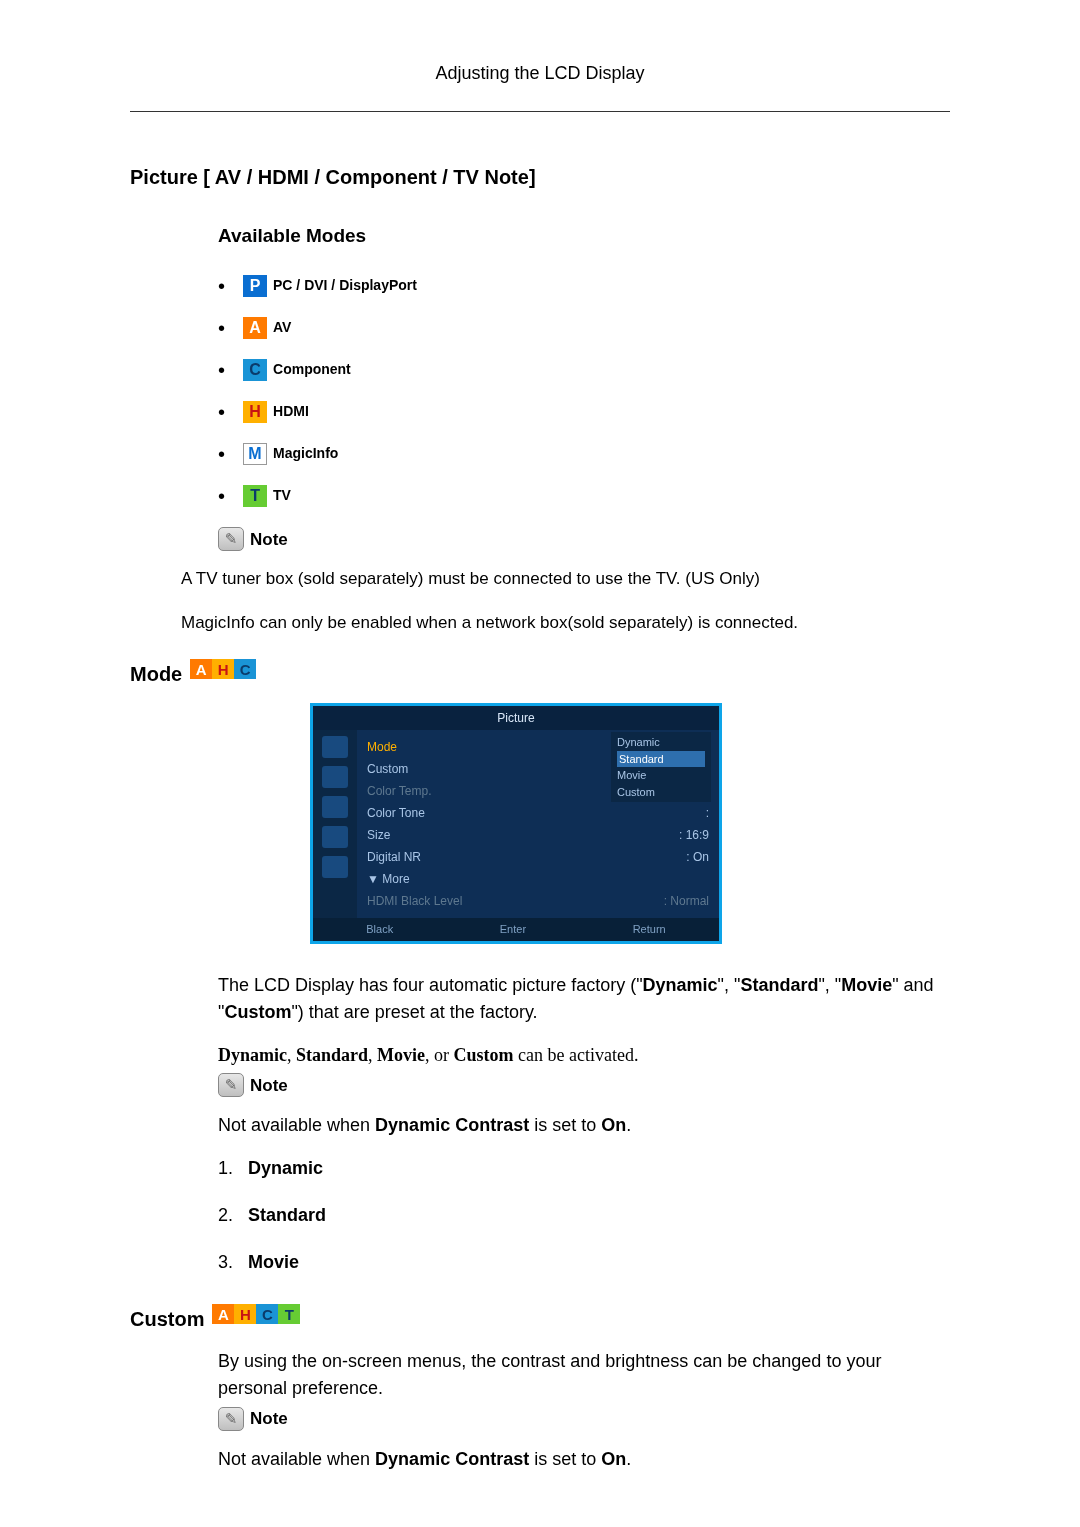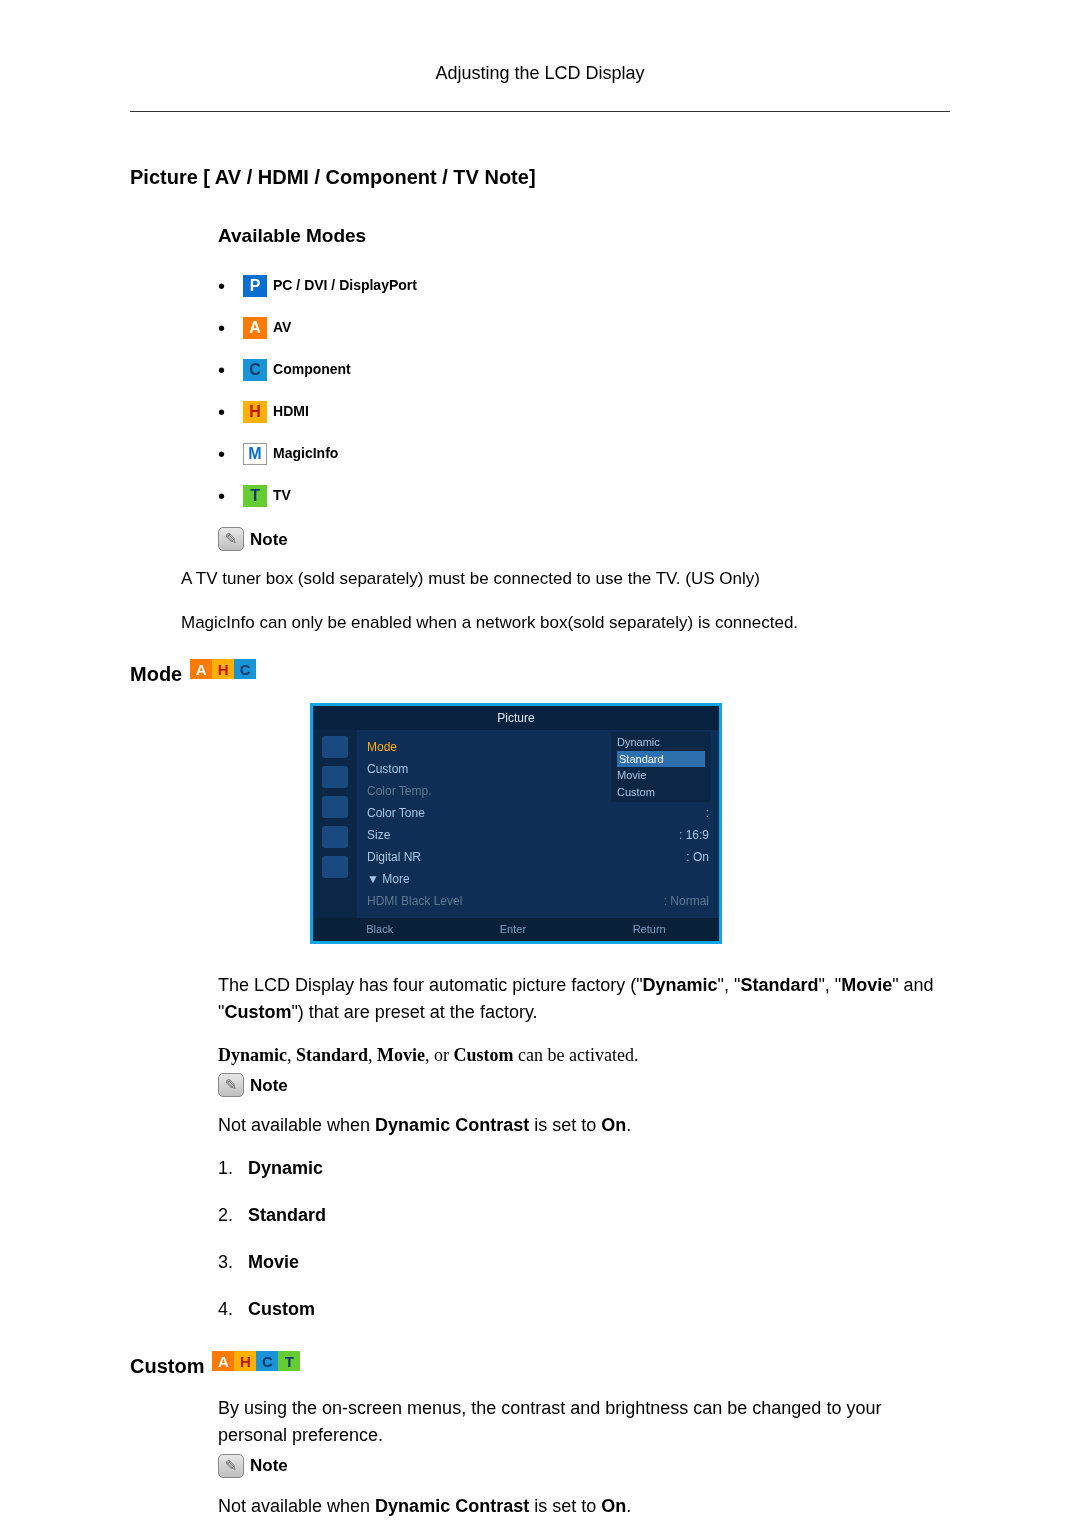--- a/index.html
+++ b/index.html
@@ -351,21 +351,20 @@
   <span class="note-label">Note</span>
 </div>
 <div class="para">
   <span>Not available when </span><span class="bold">Dynamic Contrast</span><span> is set to </span><span class="bold">On</span><span>.</span>
 </div>
 
 <ol class="ol">
   <li><span class="ol-num">1.</span><span class="bold">Dynamic</span></li>
   <li><span class="ol-num">2.</span><span class="bold">Standard</span></li>
   <li><span class="ol-num">3.</span><span class="bold">Movie</span></li>
-  <li><span class="ol-num">4.</span><span class="bold">Custom</span></li>
 </ol>
 
 <div class="section-row section-row-custom">
   <span class="section-label">Custom</span>
   <span class="inline-badges">
     <span class="icon-badge icon-A">
         <span>A</span>
       </span>
     <span class="icon-badge icon-H">
         <span>H</span>

